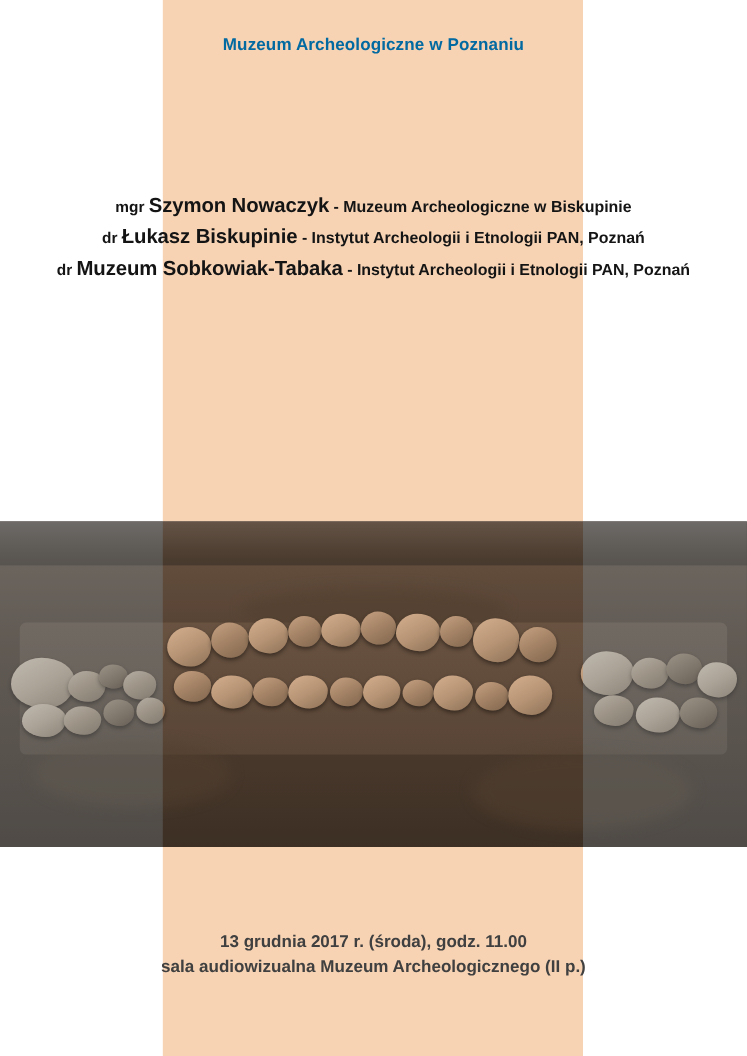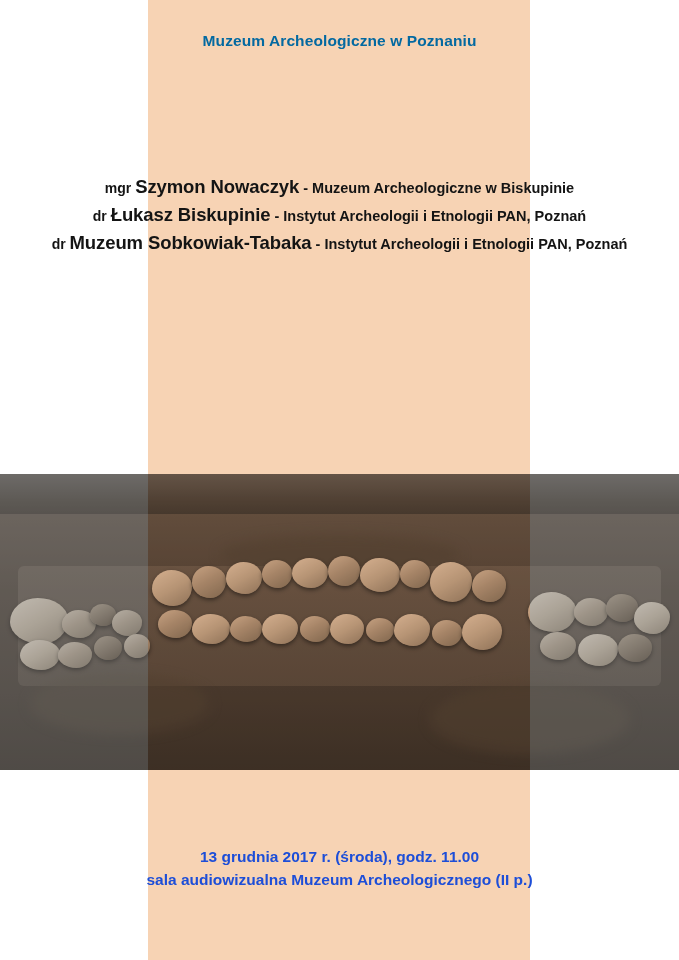--- a/index.html
+++ b/index.html
@@ -166,21 +166,21 @@
     top: 845px;
     left: 0;
     width: 679px;
     text-align: center;
     line-height: 1.5;
     z-index: 3;
   }
   .footer .fline {
     font-size: 15.5px;
     font-weight: bold;
-    color: #1d4ed8;
+    color: #404040;
   }
 </style>
 </head>
 <body>
 
 <div class="poster">
 
   <div class="band"></div>
 
   <div class="header content">

